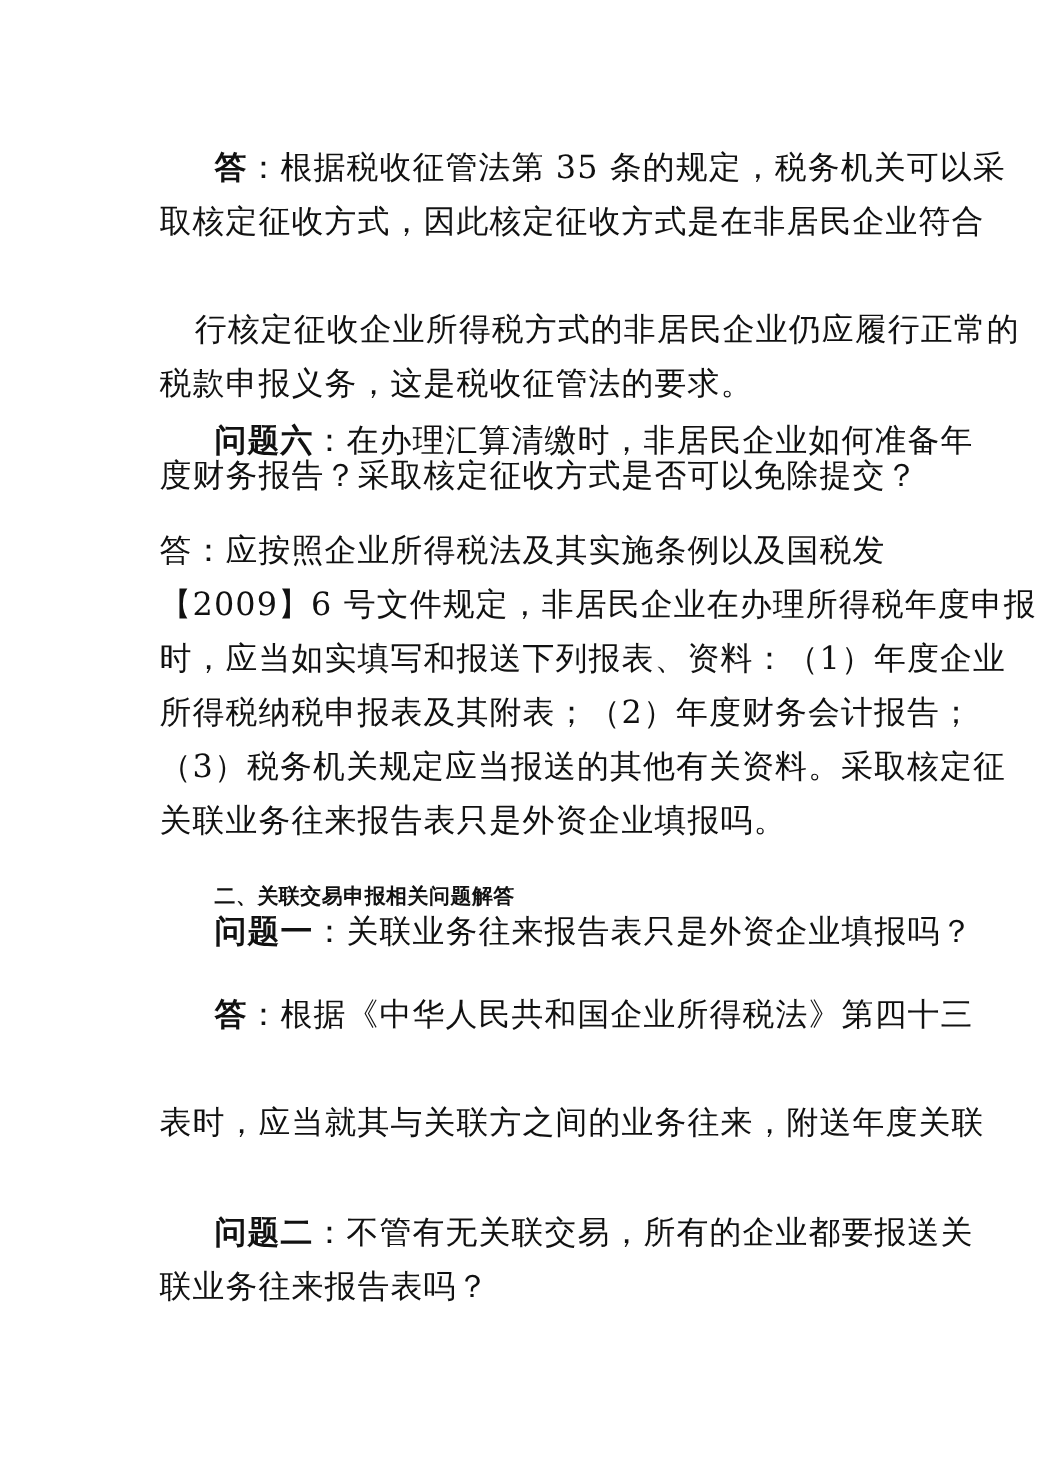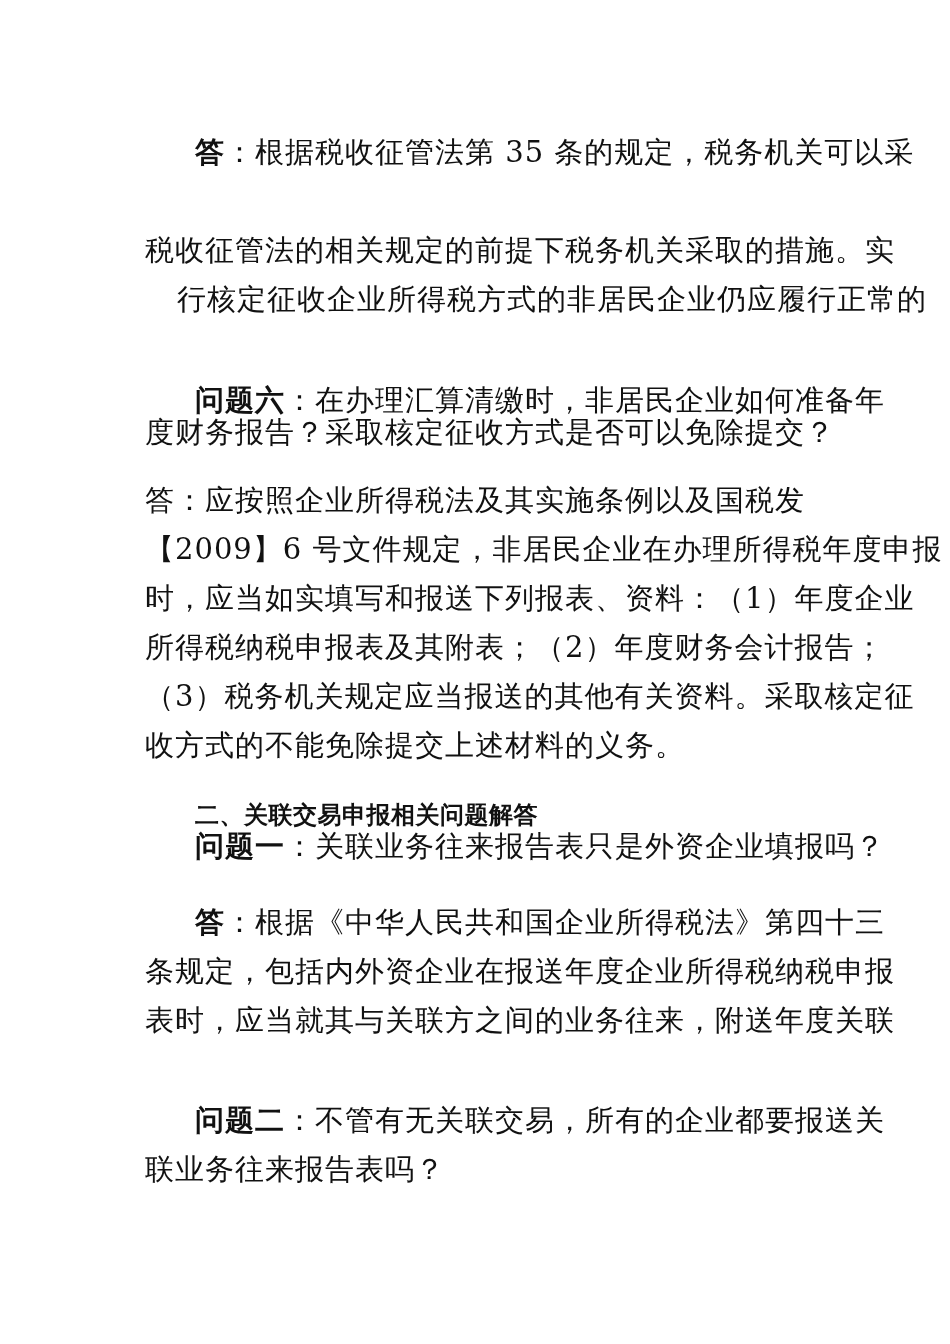--- a/index.html
+++ b/index.html
@@ -44,51 +44,51 @@
     }
     .bold {
       font-family: "DejaVu Sans", "Liberation Sans", sans-serif;
       font-weight: bold;
     }
     .heading {
       position: absolute;
       left: 195px;
       top: 795px;
       height: 40px;
-      font-size: 24px;
+      font-size: 19px;
       line-height: 40px;
       font-family: "DejaVu Sans", "Liberation Sans", sans-serif;
       font-weight: bold;
       letter-spacing: 0.5px;
       white-space: nowrap;
     }
   </style>
 </head>
 <body>
 
 <div class="page">
 
   <div class="line indent" style="top:132px;"><span class="bold">答</span><span>：根据税收征管法第 35 条的规定，税务机关可以采</span></div>
-  <div class="line" style="top:230px;">税收征管法的相关规定的前提下税务机关采取的措施。实</div>
+  <div class="line" style="top:181px;">取核定征收方式，因此核定征收方式是在非居民企业符合</div>
   <div class="line" style="top:279px;margin-left:32px;">行核定征收企业所得税方式的非居民企业仍应履行正常的</div>
+  <div class="line last" style="top:328px;">税款申报义务，这是税收征管法的要求。</div>
 
   <div class="line indent" style="top:380px;"><span class="bold">问题六</span><span>：在办理汇算清缴时，非居民企业如何准备年</span></div>
   <div class="line last" style="top:412px;">度财务报告？采取核定征收方式是否可以免除提交？</div>
 
   <div class="line" style="top:480px;">答：应按照企业所得税法及其实施条例以及国税发</div>
   <div class="line" style="top:529px;">【2009】6 号文件规定，非居民企业在办理所得税年度申报</div>
   <div class="line" style="top:578px;">时，应当如实填写和报送下列报表、资料：（1）年度企业</div>
   <div class="line" style="top:627px;">所得税纳税申报表及其附表；（2）年度财务会计报告；</div>
   <div class="line" style="top:676px;">（3）税务机关规定应当报送的其他有关资料。采取核定征</div>
-  <div class="line last" style="top:725px;">收方式的不能免除提交上述材料的义务。</div>
+  <div class="line last" style="top:725px;">关联业务往来报告表只是外资企业填报吗。</div>
 
   <div class="heading">二、关联交易申报相关问题解答</div>
 
   <div class="line indent last" style="top:826px;"><span class="bold">问题一</span><span>：关联业务往来报告表只是外资企业填报吗？</span></div>
 
   <div class="line indent" style="top:902px;"><span class="bold">答</span><span>：根据《中华人民共和国企业所得税法》第四十三</span></div>
-  <div class="line" style="top:951px;">条规定，包括内外资企业在报送年度企业所得税纳税申报</div>
   <div class="line" style="top:1000px;">表时，应当就其与关联方之间的业务往来，附送年度关联</div>
 
   <div class="line last" style="top:1149px;">联业务往来报告表吗？</div>
   <div class="line indent" style="top:1100px;"><span class="bold">问题二</span><span>：不管有无关联交易，所有的企业都要报送关</span></div>
 
 </div>
 
 </body></html>

